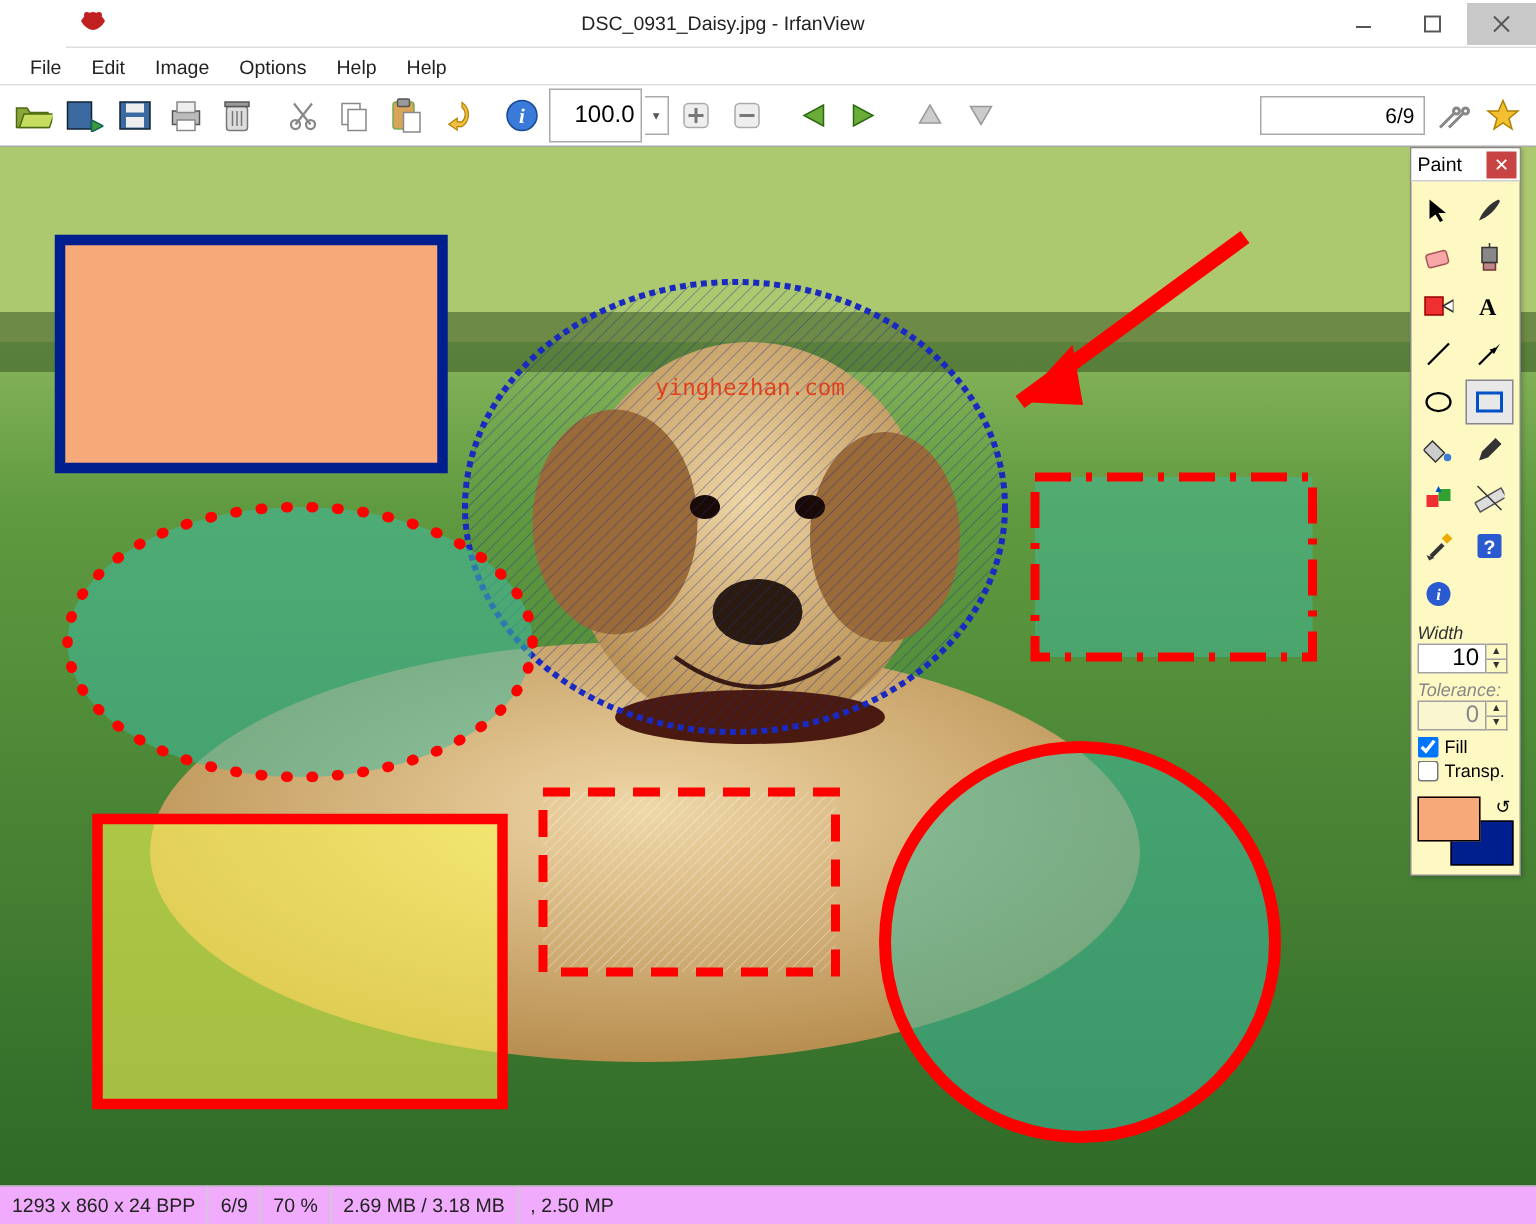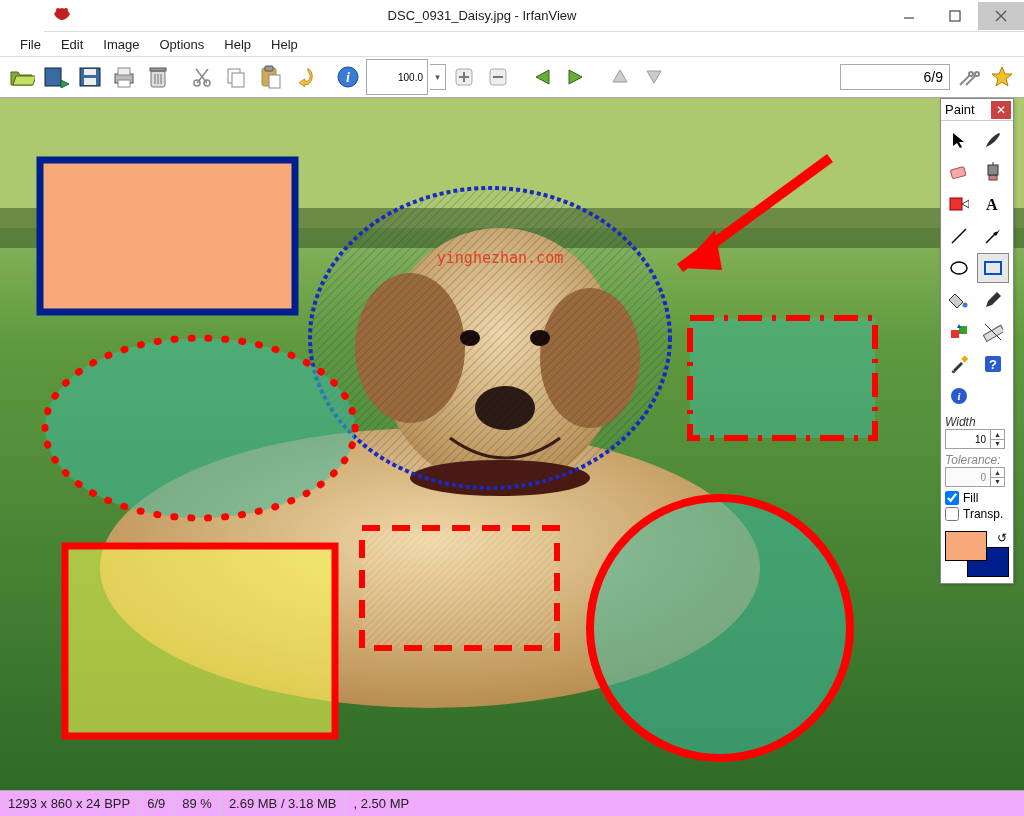--- a/index.html
+++ b/index.html
@@ -15,40 +15,40 @@
 .titlebar .winctrls svg { stroke: #555; stroke-width: 1.3; }
 
 
 .menubar { height: 24px; display: flex; align-items: center; padding-left: 10px; gap: 0; }
 .menubar span { padding: 3px 10px; color: #222; cursor: default; }
 
 
 .toolbar { height: 42px; background: #fff; border-top: 1px solid #ddd; border-bottom: 1px solid #a9a9a9; display: flex; align-items: center; padding: 0 6px; gap: 2px; }
 .toolbar .btn { width: 32px; height: 32px; display: flex; align-items: center; justify-content: center; border-radius: 2px; }
 .toolbar .sep { width: 8px; }
-.toolbar .zoomfield { width: 62px; height: 26px; border: 1px solid #a9a9a9; padding: 17px 4px; font-size: 10px; text-align: right; }
+.toolbar .zoomfield { width: 62px; height: 26px; border: 1px solid #a9a9a9; padding: 17px 4px; font-size: 16px; text-align: right; }
 .toolbar .zoomdrop { width: 16px; height: 26px; border: 1px solid #a9a9a9; border-left: none; display: flex; align-items: center; justify-content: center; font-size: 9px; color: #555; }
 .toolbar .filecount { flex:1; max-width: 110px; height: 26px; border: 1px solid #a9a9a9; padding: 0 6px; font-size: 14px; text-align:right; margin-left:auto; }
 
 
 .canvas-wrap { position: relative; width: 1024px; height: 692px; background:#3a7a2a; overflow:hidden; }
 .canvas { position:absolute; inset:0; }
 
 
-.paint-panel { position: absolute; right: 10px; top: 0px; width: 74px; background: #ffffff; border: 1px solid #888; box-shadow: 1px 1px 3px rgba(0,0,0,.2); }
+.paint-panel { position: absolute; right: 10px; top: 0px; width: 74px; background: #fef9c3; border: 1px solid #888; box-shadow: 1px 1px 3px rgba(0,0,0,.2); }
 .paint-panel .hdr { height: 22px; background: #fff; display: flex; align-items: center; justify-content: space-between; padding: 0 2px 0 4px; border-bottom: 1px solid #ccc; }
 .paint-panel .hdr .closebtn { width: 20px; height: 18px; background: #c84444; color:#fff; display:flex; align-items:center; justify-content:center; font-size:12px; line-height:1; }
 .tools { display:flex; flex-wrap:wrap; padding:4px 2px 2px; gap:2px; }
 .tools .t { width: 32px; height: 30px; display:flex; align-items:center; justify-content:center; border:1px solid transparent; }
 .tools .t.sel { border:1px solid #888; background:#e8e8e8; }
 .panel-sub { padding: 2px 4px; font-size: 12px; }
 .panel-sub .lbl { color:#333;font-style:italic; }
 .panel-sub .lbl.dis { color:#888; }
 .spin { display:flex; align-items:center; margin-bottom:4px; }
-.spin input { width:46px; height:20px; border:1px solid #a0a0a0; text-align:right; padding-right:4px; font-size:10px; }
+.spin input { width:46px; height:20px; border:1px solid #a0a0a0; text-align:right; padding-right:4px; font-size:16px; }
 .spin .arrows { width:14px; height:20px; border:1px solid #a0a0a0; border-left:none; display:flex; flex-direction:column; }
 .spin .arrows div { flex:1; font-size:7px; display:flex; align-items:center; justify-content:center; color:#333; border-bottom:1px solid #a0a0a0; }
 .spin .arrows div:last-child { border-bottom:none; }
 .chk { display:flex; align-items:center; gap:4px; margin:2px 0; }
 .chk input { width:14px; height:14px; }
 .swatches { height:50px; position:relative; margin:4px 2px; }
 .swatches .bg { width:42px; height:30px; background:#001f8f; border:1px solid #000; position:absolute; right:2px; bottom:2px; }
 .swatches .fg { width:42px; height:30px; background:#f7a97a; border:1px solid #000; position:absolute; left:2px; top:2px; }
 .swatches .swap { position:absolute; right:4px; top:2px; font-size:12px; }
 
@@ -412,16 +412,16 @@
       <div class="bg"></div>
       <div class="fg"></div>
       <div class="swap">↺</div>
     </div>
   </div>
 </div>
 
 <div class="statusbar">
   <span>1293 x 860 x 24 BPP</span>
   <span>6/9</span>
-  <span>89 %</span>
+  <span>70 %</span>
   <span>2.69 MB / 3.18 MB</span>
   <span style="border-right:none">, 2.50 MP</span>
 </div>
 
 </body></html>

